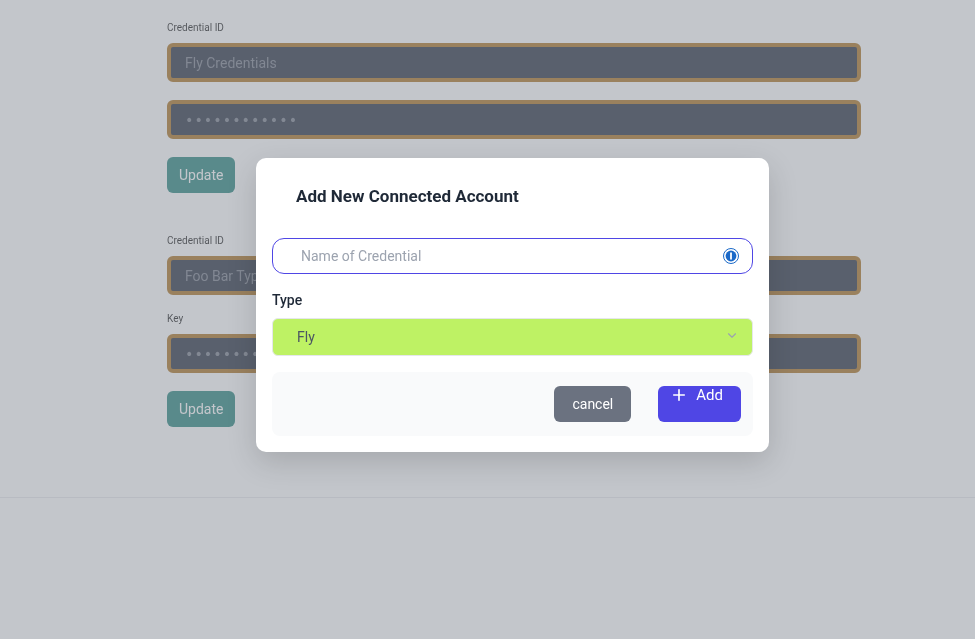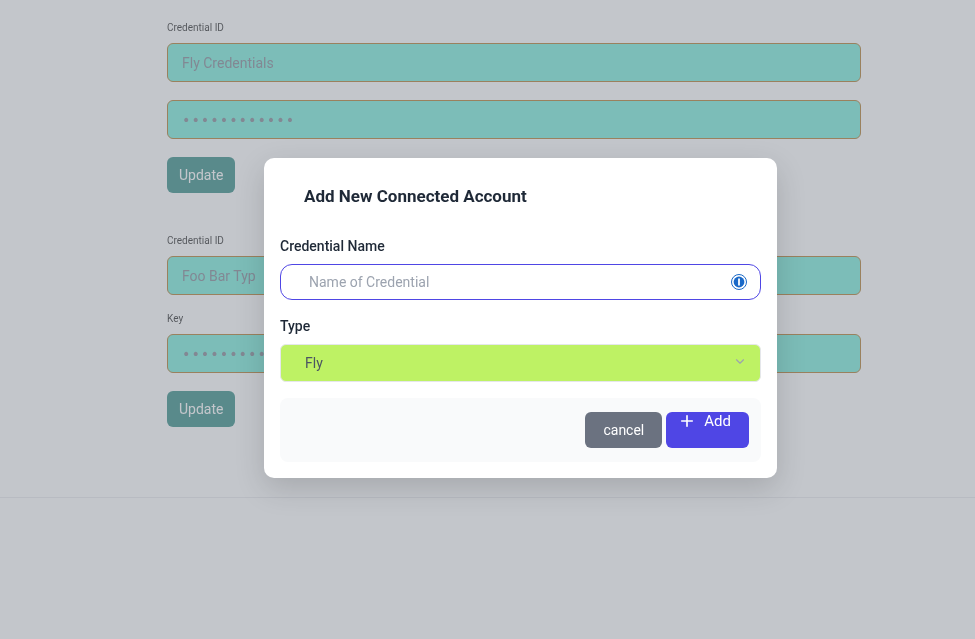--- a/index.html
+++ b/index.html
@@ -29,26 +29,26 @@
     .form-label {
       color: #000000;
       font-size: 10px;
       font-weight: 400;
       margin-bottom: 10px;
       display: block;
     }
     .form-input {
       width: 100%;
       height: 39px;
-      border: 1px solid #a16207;
+      border: 4px solid #a16207;
       border-radius: 6px;
       padding: 0 14px;
       font-size: 14px;
       color: #6b7280;
-      background: #5eead4;
+      background: #0f172a;
       outline: none;
       margin-bottom: 18px;
     }
     .form-input::placeholder {
       color: #6b7280;
     }
     .btn-update {
       background: #0f766e;
       color: #fff;
       border: none;
@@ -60,21 +60,21 @@
       display: block;
     }
     .backdrop {
       position: absolute;
       inset: 0;
       background: rgba(148, 153, 163, 0.56);
     }
     .modal {
       position: absolute;
       width: 513px;
-      left: 264px;
+      left: 256px;
       top: 158px;
       background: #fff;
       border-radius: 10px;
       padding: 28px 16px 16px 16px;
       box-shadow: 0 10px 30px rgba(0,0,0,0.15);
     }
     .modal-title {
       font-size: 17px;
       font-weight: 700;
       color: #1f2937;
@@ -136,21 +136,21 @@
       top: 50%;
       transform: translateY(-50%);
       pointer-events: none;
     }
     .modal-actions {
       background: #f9fafb;
       border-radius: 8px;
       padding: 14px 12px;
       display: flex;
       justify-content: flex-end;
-      gap: 4px;
+      gap: 27px;
     }
     .btn-cancel {
       background: #6b7280;
       color: #fff;
       border: none;
       border-radius: 6px;
       padding: 0 18px;
       height: 36px;
       font-size: 14px;
       cursor: pointer;
@@ -196,21 +196,20 @@
     <button class="btn-update">Update</button>
   </div>
 </div>
 <div class="below"></div>
 
 <div class="backdrop"></div>
 
 <div class="modal">
   <h2 class="modal-title">Add New Connected Account</h2>
 
-  <label class="modal-label">Credential Name</label>
   <div class="modal-input-wrap">
     <input class="modal-input" type="text" placeholder="Name of Credential" style="">
     <span class="onepass-icon">
       <svg width="16" height="16" viewBox="0 0 16 16">
         <circle cx="8" cy="8" r="7.5" fill="none" stroke="#1a69c8" stroke-width="1"></circle>
         <circle cx="8" cy="8" r="5.4" fill="#1a69c8"></circle>
         <rect x="7.1" y="4.3" width="1.8" height="7.4" rx="0.9" fill="#fff"></rect>
       </svg>
     </span>
   </div>

